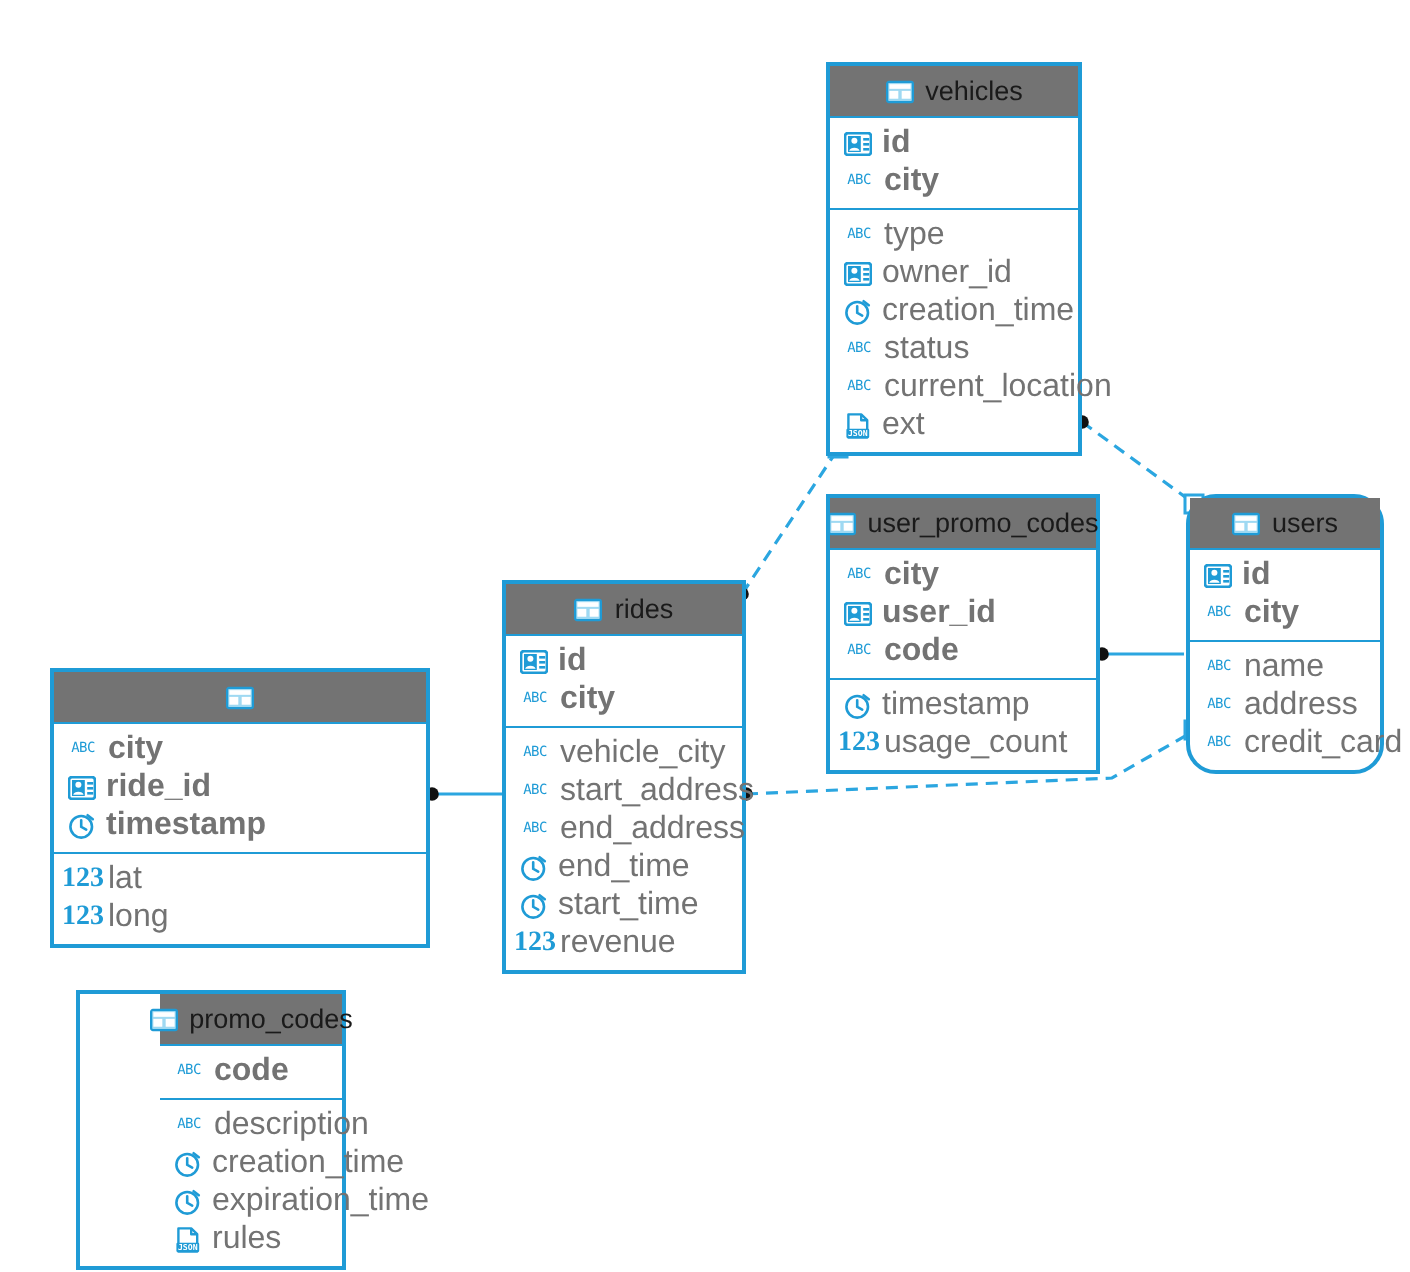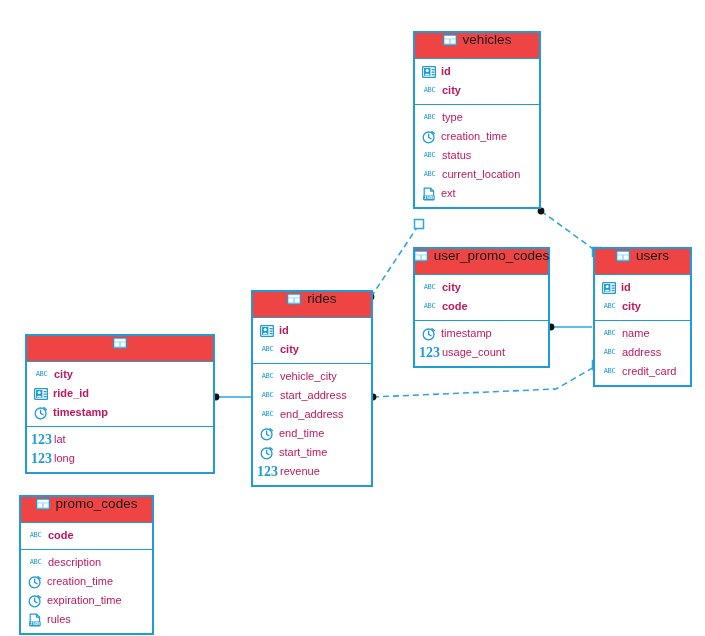--- a/index.html
+++ b/index.html
@@ -33,23 +33,23 @@
     position: absolute;
     box-sizing: border-box;
     border: 2px solid #1f9bd6;
     background: #ffffff;
     z-index: 2;
   }
   .node-header {
     box-sizing: border-box;
     height: 26px;
     border-bottom: 1.5px solid #1f9bd6;
-    background: #ef4444;
+    background: #737373;
     display: flex;
-    align-items: flex-start;
+    align-items: center;
     justify-content: center;
     gap: 6px;
     padding: 0 8px;
   }
   .node-title {
     font-size: 13.5px;
     color: #1a1a1a;
     line-height: 1;
     white-space: nowrap;
   }
@@ -61,22 +61,22 @@
   }
   .field {
     display: flex;
     align-items: center;
     gap: 5px;
     height: 19px;
     padding: 0 6px 0 7px;
     white-space: nowrap;
   }
   .field-label {
-    font-size: 11px;
-    color: #be185d;
+    font-size: 16px;
+    color: #737373;
     line-height: 1;
   }
   .field.pk .field-label {
     font-weight: bold;
   }
 
   
   .icon {
     flex: 0 0 auto;
     width: 14px;
@@ -168,20 +168,34 @@
             <span class="field-label">city</span>
           </div>
         </div>
         <div class="section cols">
           <div class="field">
             <span class="icon icon-abc">ABC</span>
             <span class="field-label">type</span>
           </div>
           <div class="field">
             <span class="icon">
+              <svg width="14" height="12" viewBox="0 0 14 12">
+                <rect x="0.5" y="0.5" width="13" height="11" rx="1.5" fill="#ffffff" stroke="#1f9bd6" stroke-width="1.4"></rect>
+                <rect x="2" y="2" width="6.4" height="8" fill="#1f9bd6"></rect>
+                <circle cx="5.2" cy="4.4" r="1.5" fill="#ffffff"></circle>
+                <path d="M2.6 9.4 C3.0 7.3 7.4 7.3 7.8 9.4 Z" fill="#ffffff"></path>
+                <rect x="9.6" y="3" width="3" height="1.3" fill="#1f9bd6"></rect>
+                <rect x="9.6" y="5.5" width="3" height="1.3" fill="#1f9bd6"></rect>
+                <rect x="9.6" y="8" width="3" height="1.3" fill="#1f9bd6"></rect>
+              </svg>
+            </span>
+            <span class="field-label">owner_id</span>
+          </div>
+          <div class="field">
+            <span class="icon">
               <svg width="14" height="14" viewBox="0 0 14 14">
                 <circle cx="6.6" cy="7.4" r="5.4" fill="#ffffff" stroke="#1f9bd6" stroke-width="1.3"></circle>
                 <path d="M6.6 4.1 L6.6 7.4 L9.1 8.8" fill="none" stroke="#1f9bd6" stroke-width="1.3" stroke-linecap="round"></path>
                 <path d="M9.8 1.6 L12.4 3.6" fill="none" stroke="#1f9bd6" stroke-width="1.3" stroke-linecap="round"></path>
               </svg>
             </span>
             <span class="field-label">creation_time</span>
           </div>
           <div class="field">
             <span class="icon icon-abc">ABC</span>
@@ -215,20 +229,34 @@
             </svg>
           </span>
           <span class="node-title">user_promo_codes</span>
         </div>
         <div class="section keys">
           <div class="field pk">
             <span class="icon icon-abc">ABC</span>
             <span class="field-label">city</span>
           </div>
           <div class="field pk">
+            <span class="icon">
+              <svg width="14" height="12" viewBox="0 0 14 12">
+                <rect x="0.5" y="0.5" width="13" height="11" rx="1.5" fill="#ffffff" stroke="#1f9bd6" stroke-width="1.4"></rect>
+                <rect x="2" y="2" width="6.4" height="8" fill="#1f9bd6"></rect>
+                <circle cx="5.2" cy="4.4" r="1.5" fill="#ffffff"></circle>
+                <path d="M2.6 9.4 C3.0 7.3 7.4 7.3 7.8 9.4 Z" fill="#ffffff"></path>
+                <rect x="9.6" y="3" width="3" height="1.3" fill="#1f9bd6"></rect>
+                <rect x="9.6" y="5.5" width="3" height="1.3" fill="#1f9bd6"></rect>
+                <rect x="9.6" y="8" width="3" height="1.3" fill="#1f9bd6"></rect>
+              </svg>
+            </span>
+            <span class="field-label">user_id</span>
+          </div>
+          <div class="field pk">
             <span class="icon icon-abc">ABC</span>
             <span class="field-label">code</span>
           </div>
         </div>
         <div class="section cols">
           <div class="field">
             <span class="icon">
               <svg width="14" height="14" viewBox="0 0 14 14">
                 <circle cx="6.6" cy="7.4" r="5.4" fill="#ffffff" stroke="#1f9bd6" stroke-width="1.3"></circle>
                 <path d="M6.6 4.1 L6.6 7.4 L9.1 8.8" fill="none" stroke="#1f9bd6" stroke-width="1.3" stroke-linecap="round"></path>
@@ -236,21 +264,21 @@
               </svg>
             </span>
             <span class="field-label">timestamp</span>
           </div>
           <div class="field">
             <span class="icon icon-123">123</span>
             <span class="field-label">usage_count</span>
           </div>
         </div>
       </div>
-      <div class="node" style="left: 593px; top: 247px; width: 99px;">
+      <div class="node" style="left: 593px; top: 247px; width: 99px; border-radius: 15px;">
         <div class="node-header">
           <span class="icon">
             <svg width="15" height="12" viewBox="0 0 15 12">
               <rect x="0.6" y="0.6" width="13.8" height="10.8" rx="1" fill="#9fd9f2" stroke="#1f9bd6" stroke-width="1.2"></rect>
               <rect x="1.8" y="1.8" width="11.4" height="2.5" fill="#ffffff"></rect>
               <rect x="1.8" y="5.4" width="4.8" height="4.2" fill="#ffffff"></rect>
               <rect x="8.4" y="5.4" width="4.8" height="4.2" fill="#ffffff"></rect>
             </svg>
           </span>
           <span class="node-title">users</span>
@@ -406,21 +434,21 @@
           <div class="field">
             <span class="icon icon-123">123</span>
             <span class="field-label">lat</span>
           </div>
           <div class="field">
             <span class="icon icon-123">123</span>
             <span class="field-label">long</span>
           </div>
         </div>
       </div>
-      <div class="node" style="left: 19px; top: 495px; width: 135px;">
+      <div class="node" style="left: 38px; top: 495px; width: 135px; padding-left: 40px;">
         <div class="node-header">
           <span class="icon">
             <svg width="15" height="12" viewBox="0 0 15 12">
               <rect x="0.6" y="0.6" width="13.8" height="10.8" rx="1" fill="#9fd9f2" stroke="#1f9bd6" stroke-width="1.2"></rect>
               <rect x="1.8" y="1.8" width="11.4" height="2.5" fill="#ffffff"></rect>
               <rect x="1.8" y="5.4" width="4.8" height="4.2" fill="#ffffff"></rect>
               <rect x="8.4" y="5.4" width="4.8" height="4.2" fill="#ffffff"></rect>
             </svg>
           </span>
           <span class="node-title">promo_codes</span>

